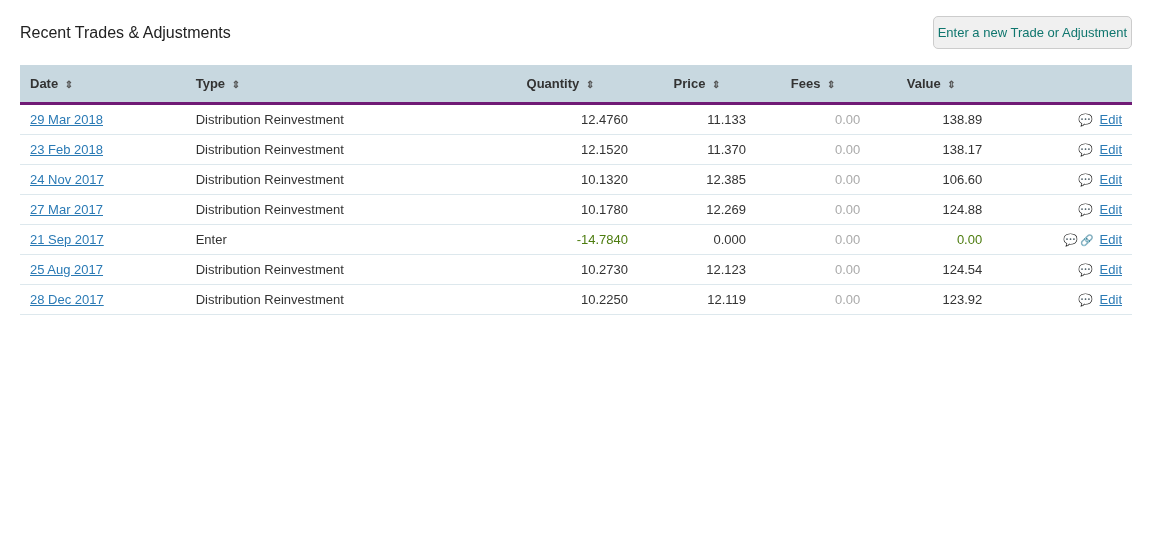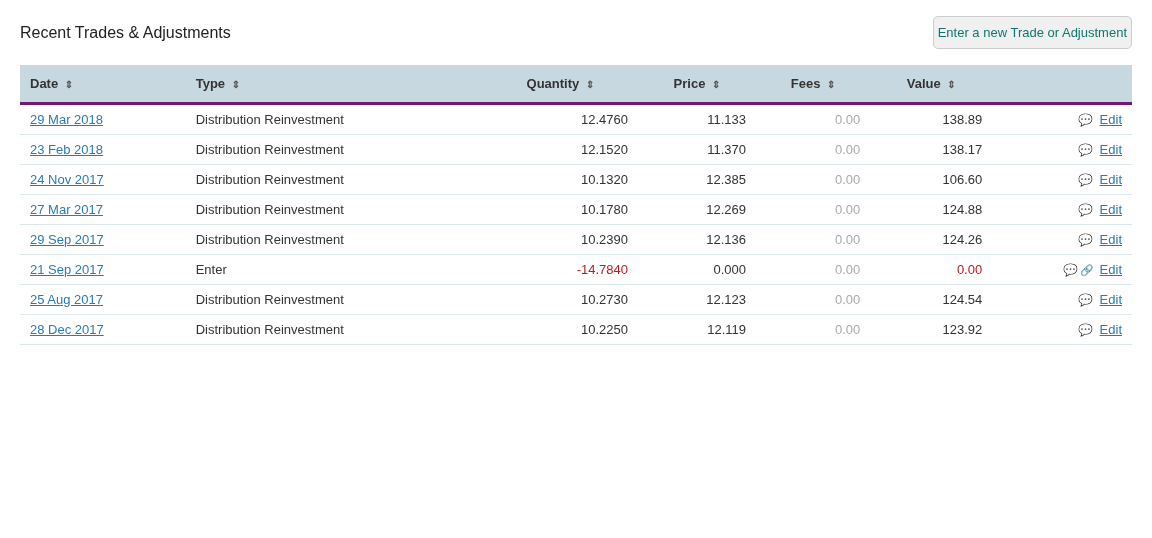--- a/index.html
+++ b/index.html
@@ -79,21 +79,21 @@
       text-align: right;
       white-space: nowrap;
       color: #2a7ab5;
     }
     td.actions-cell a {
       color: #2a7ab5;
       text-decoration: underline;
       cursor: pointer;
       margin-left: 4px;
     }
-    .negative { color: #b91c1c; }
+    .negative { color: #4d7c0f; }
     .comment-icon {
       font-size: 12px;
       color: #888;
       margin-right: 2px;
     }
     .link-icon {
       font-size: 11px;
       color: #888;
       margin-right: 2px;
     }
@@ -149,29 +149,20 @@
       <tr>
         <td class="date-cell"><a>27 Mar 2017</a></td>
         <td>Distribution Reinvestment</td>
         <td class="qty-cell">10.1780</td>
         <td class="price-cell">12.269</td>
         <td class="fees-cell">0.00</td>
         <td class="value-cell">124.88</td>
         <td class="actions-cell"><span class="comment-icon">💬</span><a>Edit</a></td>
       </tr>
       <tr>
-        <td class="date-cell"><a>29 Sep 2017</a></td>
-        <td>Distribution Reinvestment</td>
-        <td class="qty-cell">10.2390</td>
-        <td class="price-cell">12.136</td>
-        <td class="fees-cell">0.00</td>
-        <td class="value-cell">124.26</td>
-        <td class="actions-cell"><span class="comment-icon">💬</span><a>Edit</a></td>
-      </tr>
-      <tr>
         <td class="date-cell"><a>21 Sep 2017</a></td>
         <td>Enter</td>
         <td class="qty-cell negative">-14.7840</td>
         <td class="price-cell">0.000</td>
         <td class="fees-cell">0.00</td>
         <td class="value-cell negative">0.00</td>
         <td class="actions-cell"><span class="comment-icon">💬</span><span class="link-icon">🔗</span><a>Edit</a></td>
       </tr>
       <tr>
         <td class="date-cell"><a>25 Aug 2017</a></td>

